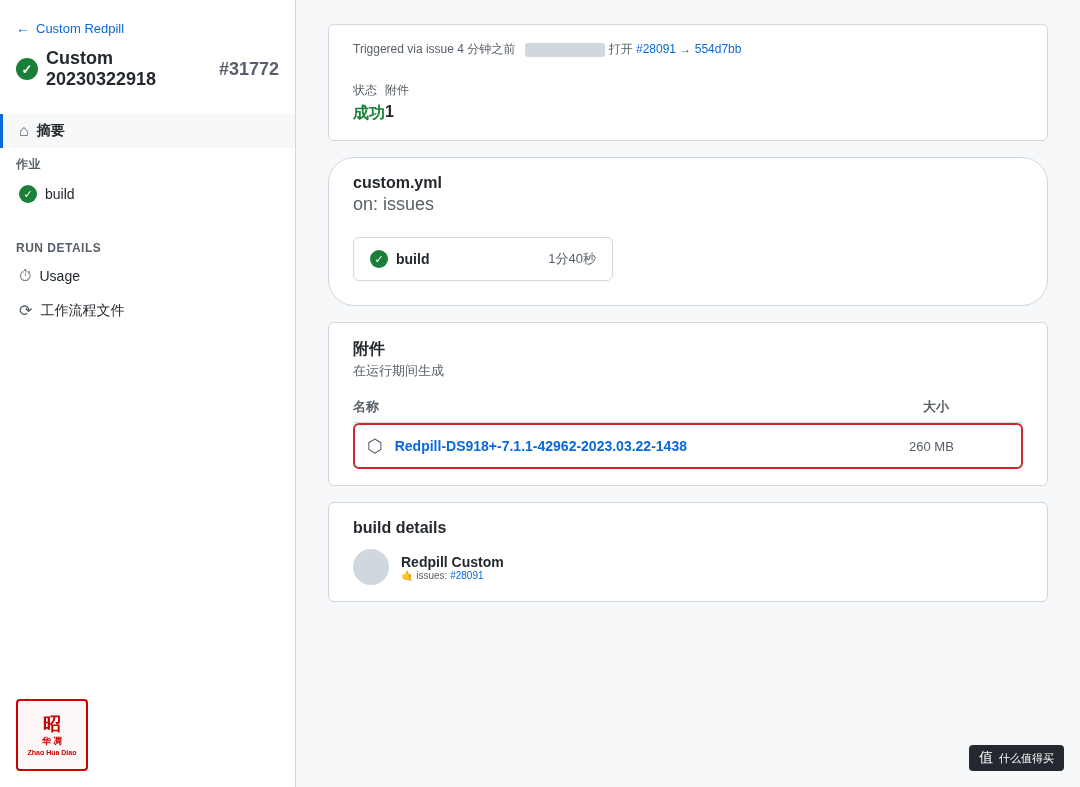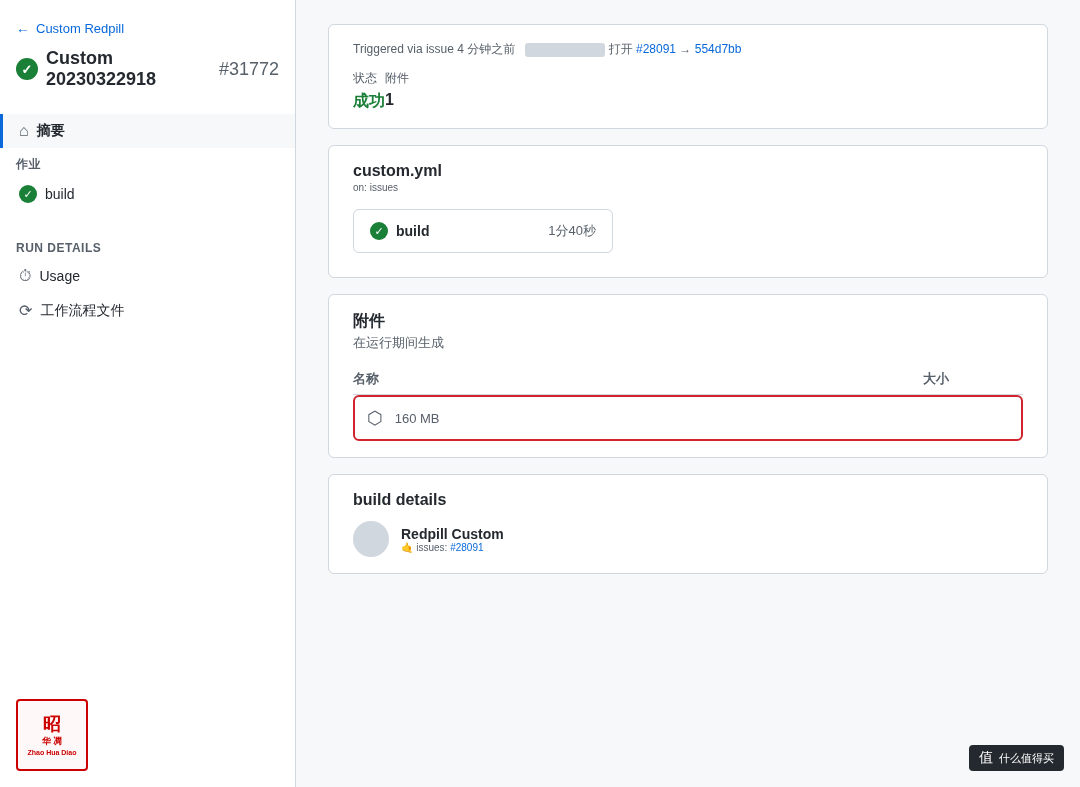--- a/index.html
+++ b/index.html
@@ -60,21 +60,21 @@
       background: #1a7f37;
       display: flex;
       align-items: center;
       justify-content: center;
       color: white;
       font-size: 13px;
       flex-shrink: 0;
     }
     .title-hash {
       color: #57606a;
-      font-weight: 400;
+      font-weight: 700;
     }
     .sidebar-nav {
       margin-top: 8px;
     }
     .sidebar-section-label {
       font-size: 12px;
       font-weight: 600;
       color: #57606a;
       padding: 8px 16px 4px;
       text-transform: uppercase;
@@ -142,42 +142,43 @@
       color: #1a7f37;
     }
     .total-time-col {
       border: 2px solid #d1242f;
       border-radius: 6px;
       padding: 8px 16px;
     }
     .triggered-info {
       font-size: 12px;
       color: #57606a;
-      margin-bottom: 12px;
+      margin-bottom: 24px;
     }
     .triggered-link {
       color: #0969da;
     }
     .commit-hash {
       color: #0969da;
       font-size: 12px;
     }
     
     .workflow-card {
       padding: 16px 24px 24px;
+      border-radius: 26px;
     }
     .workflow-name {
       font-weight: 600;
       font-size: 16px;
       margin-bottom: 2px;
     }
     .workflow-on {
       color: #57606a;
-      font-size: 10px;
-      margin-bottom: 16px;
+      font-size: 18px;
+      margin-bottom: 22px;
     }
     .job-row {
       display: flex;
       align-items: center;
       justify-content: space-between;
       background: #ffffff;
       border: 1px solid #d0d7de;
       border-radius: 6px;
       padding: 12px 16px;
       max-width: 260px;
@@ -427,21 +428,22 @@
       <div class="card artifacts-card">
         <div class="artifacts-title">附件</div>
         <div class="artifacts-subtitle">在运行期间生成</div>
         <div class="artifacts-table-header">
           <span class="artifact-col-name">名称</span>
           <span class="artifact-col-size">大小</span>
         </div>
 
         <div class="artifact-row">
           <span class="artifact-icon">⬡</span>
-          <span class="artifact-size">160 MB</span>
+          <span class="artifact-name">Redpill-DS918+-7.1.1-42962-2023.03.22-1438</span>
+          <span class="artifact-size">260 MB</span>
         </div>
       </div>
 
       <div class="card build-summary-card">
         <div class="build-summary-title">build details</div>
         <div class="build-summary-content">
           <div class="avatar-placeholder"></div>
           <div>
             <div class="build-summary-text">Redpill Custom</div>
             <div class="build-summary-meta">

